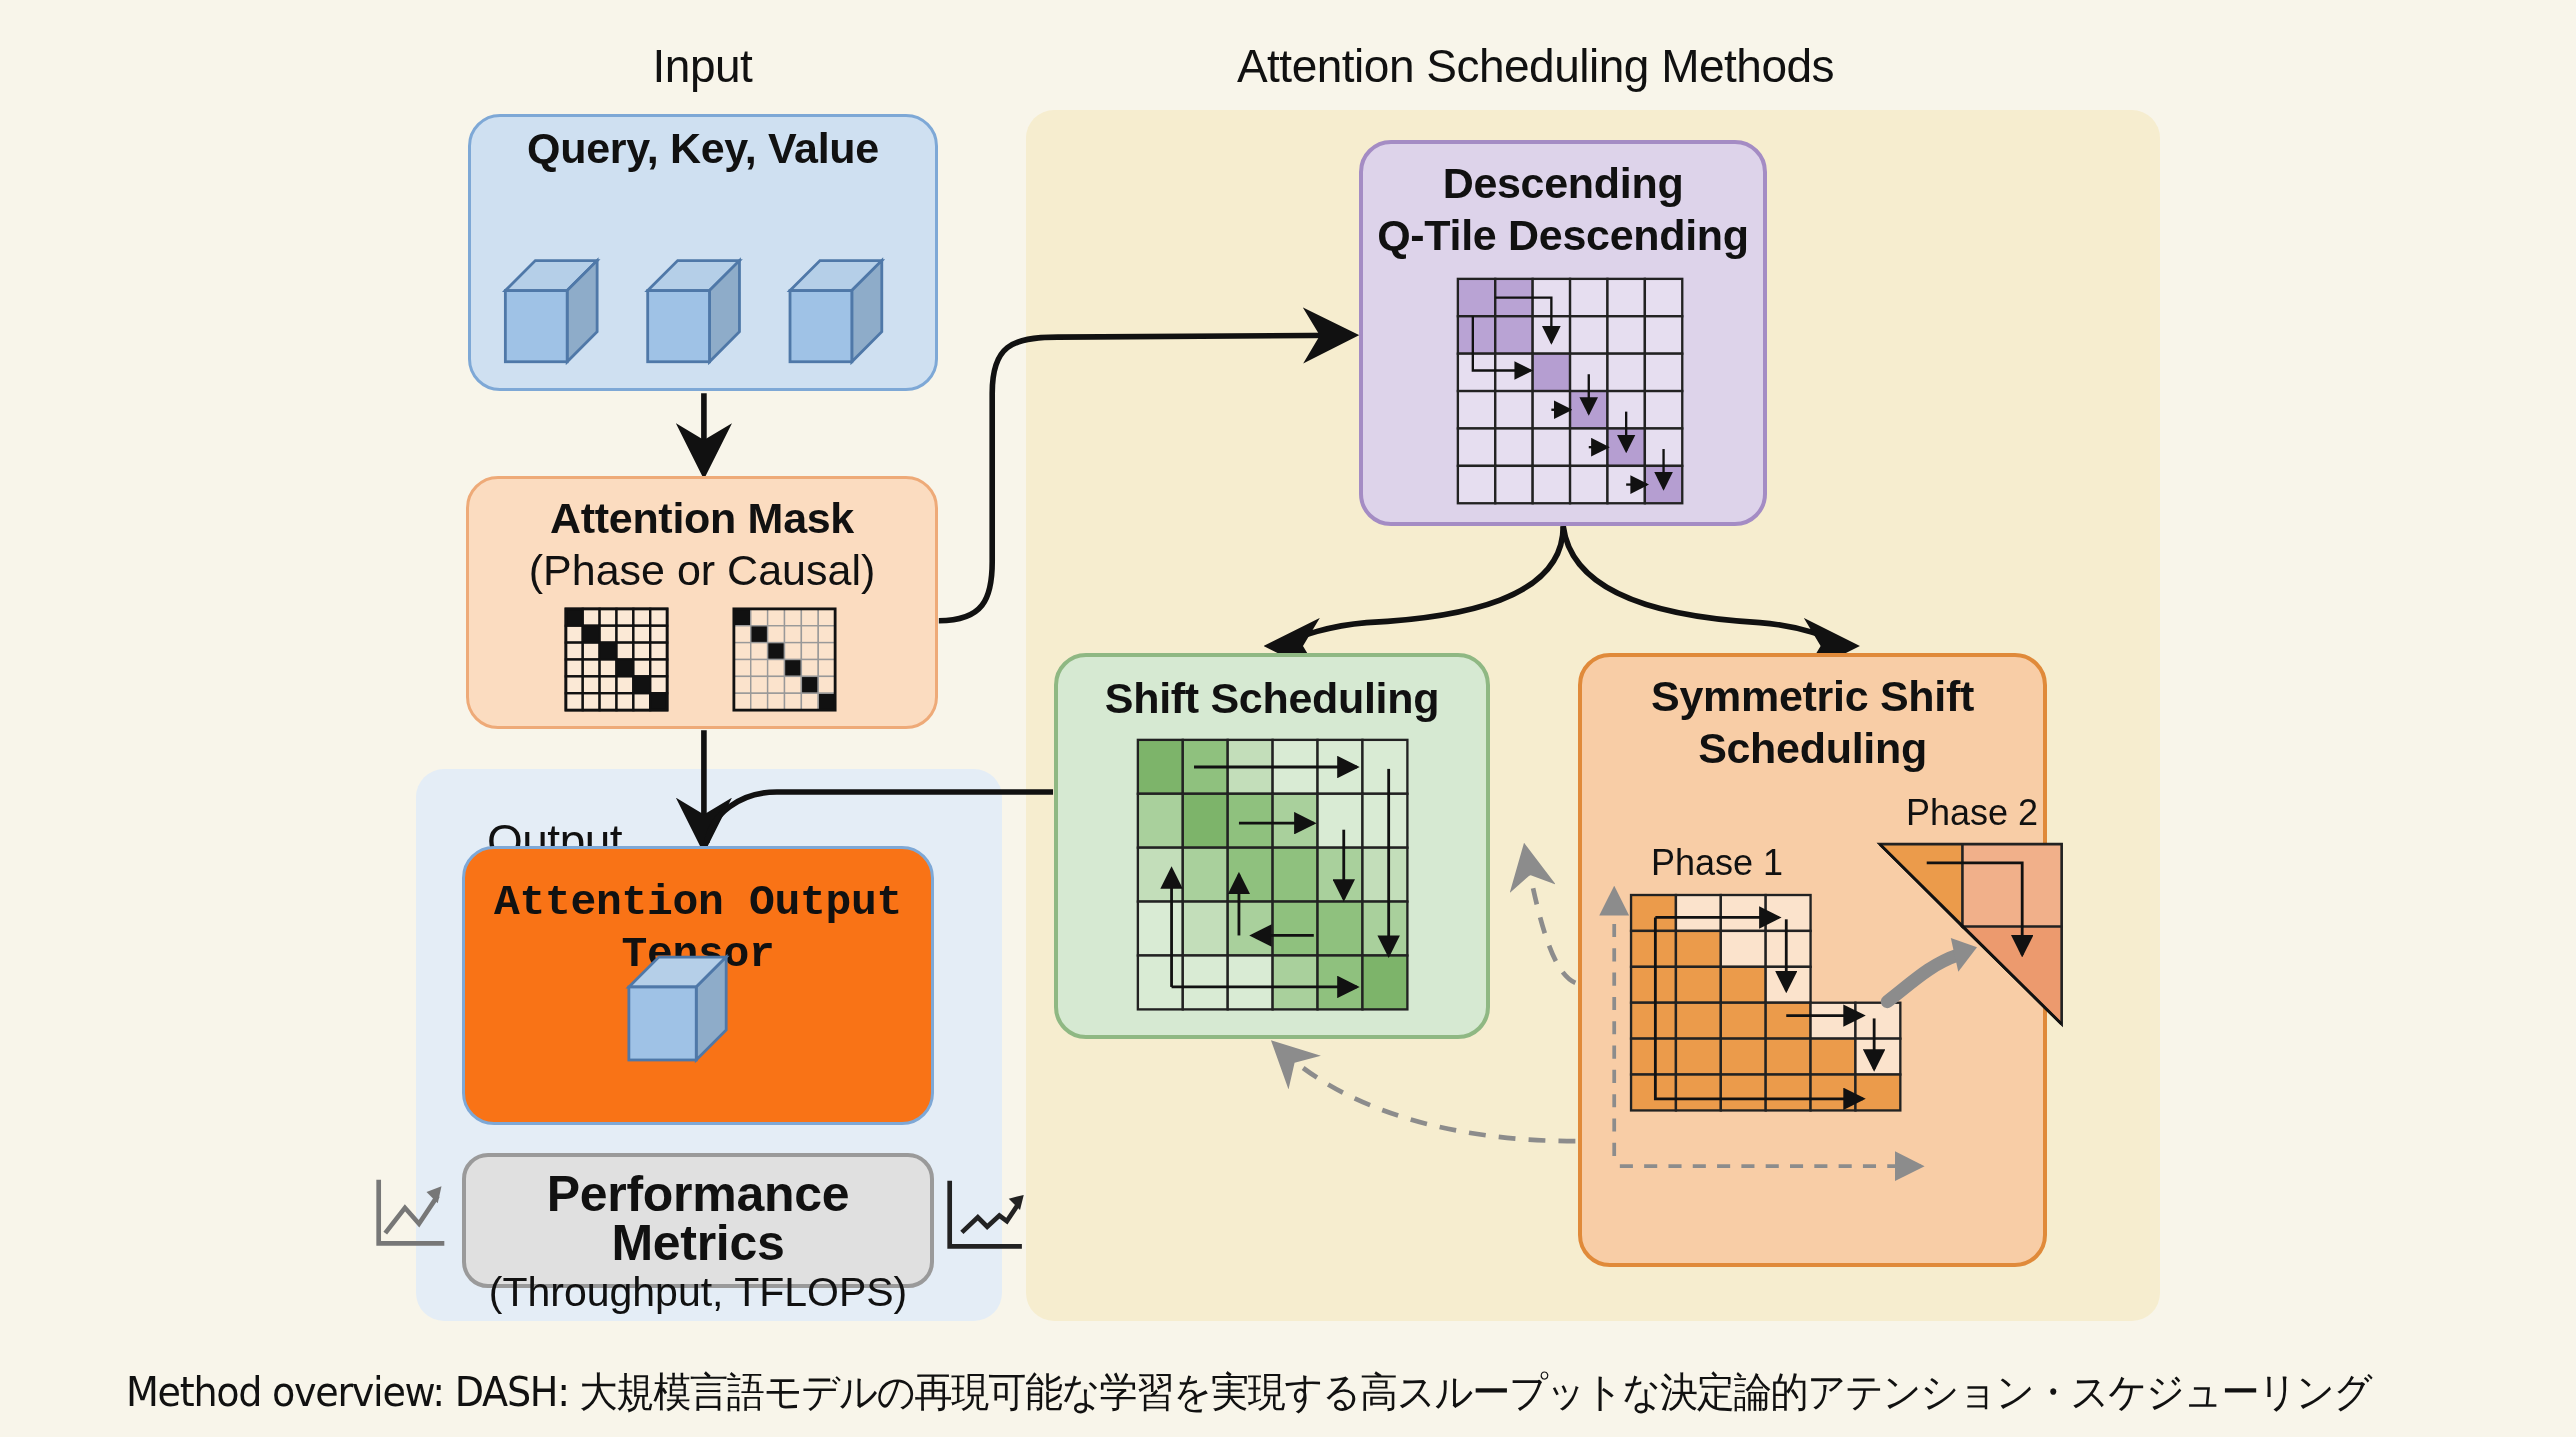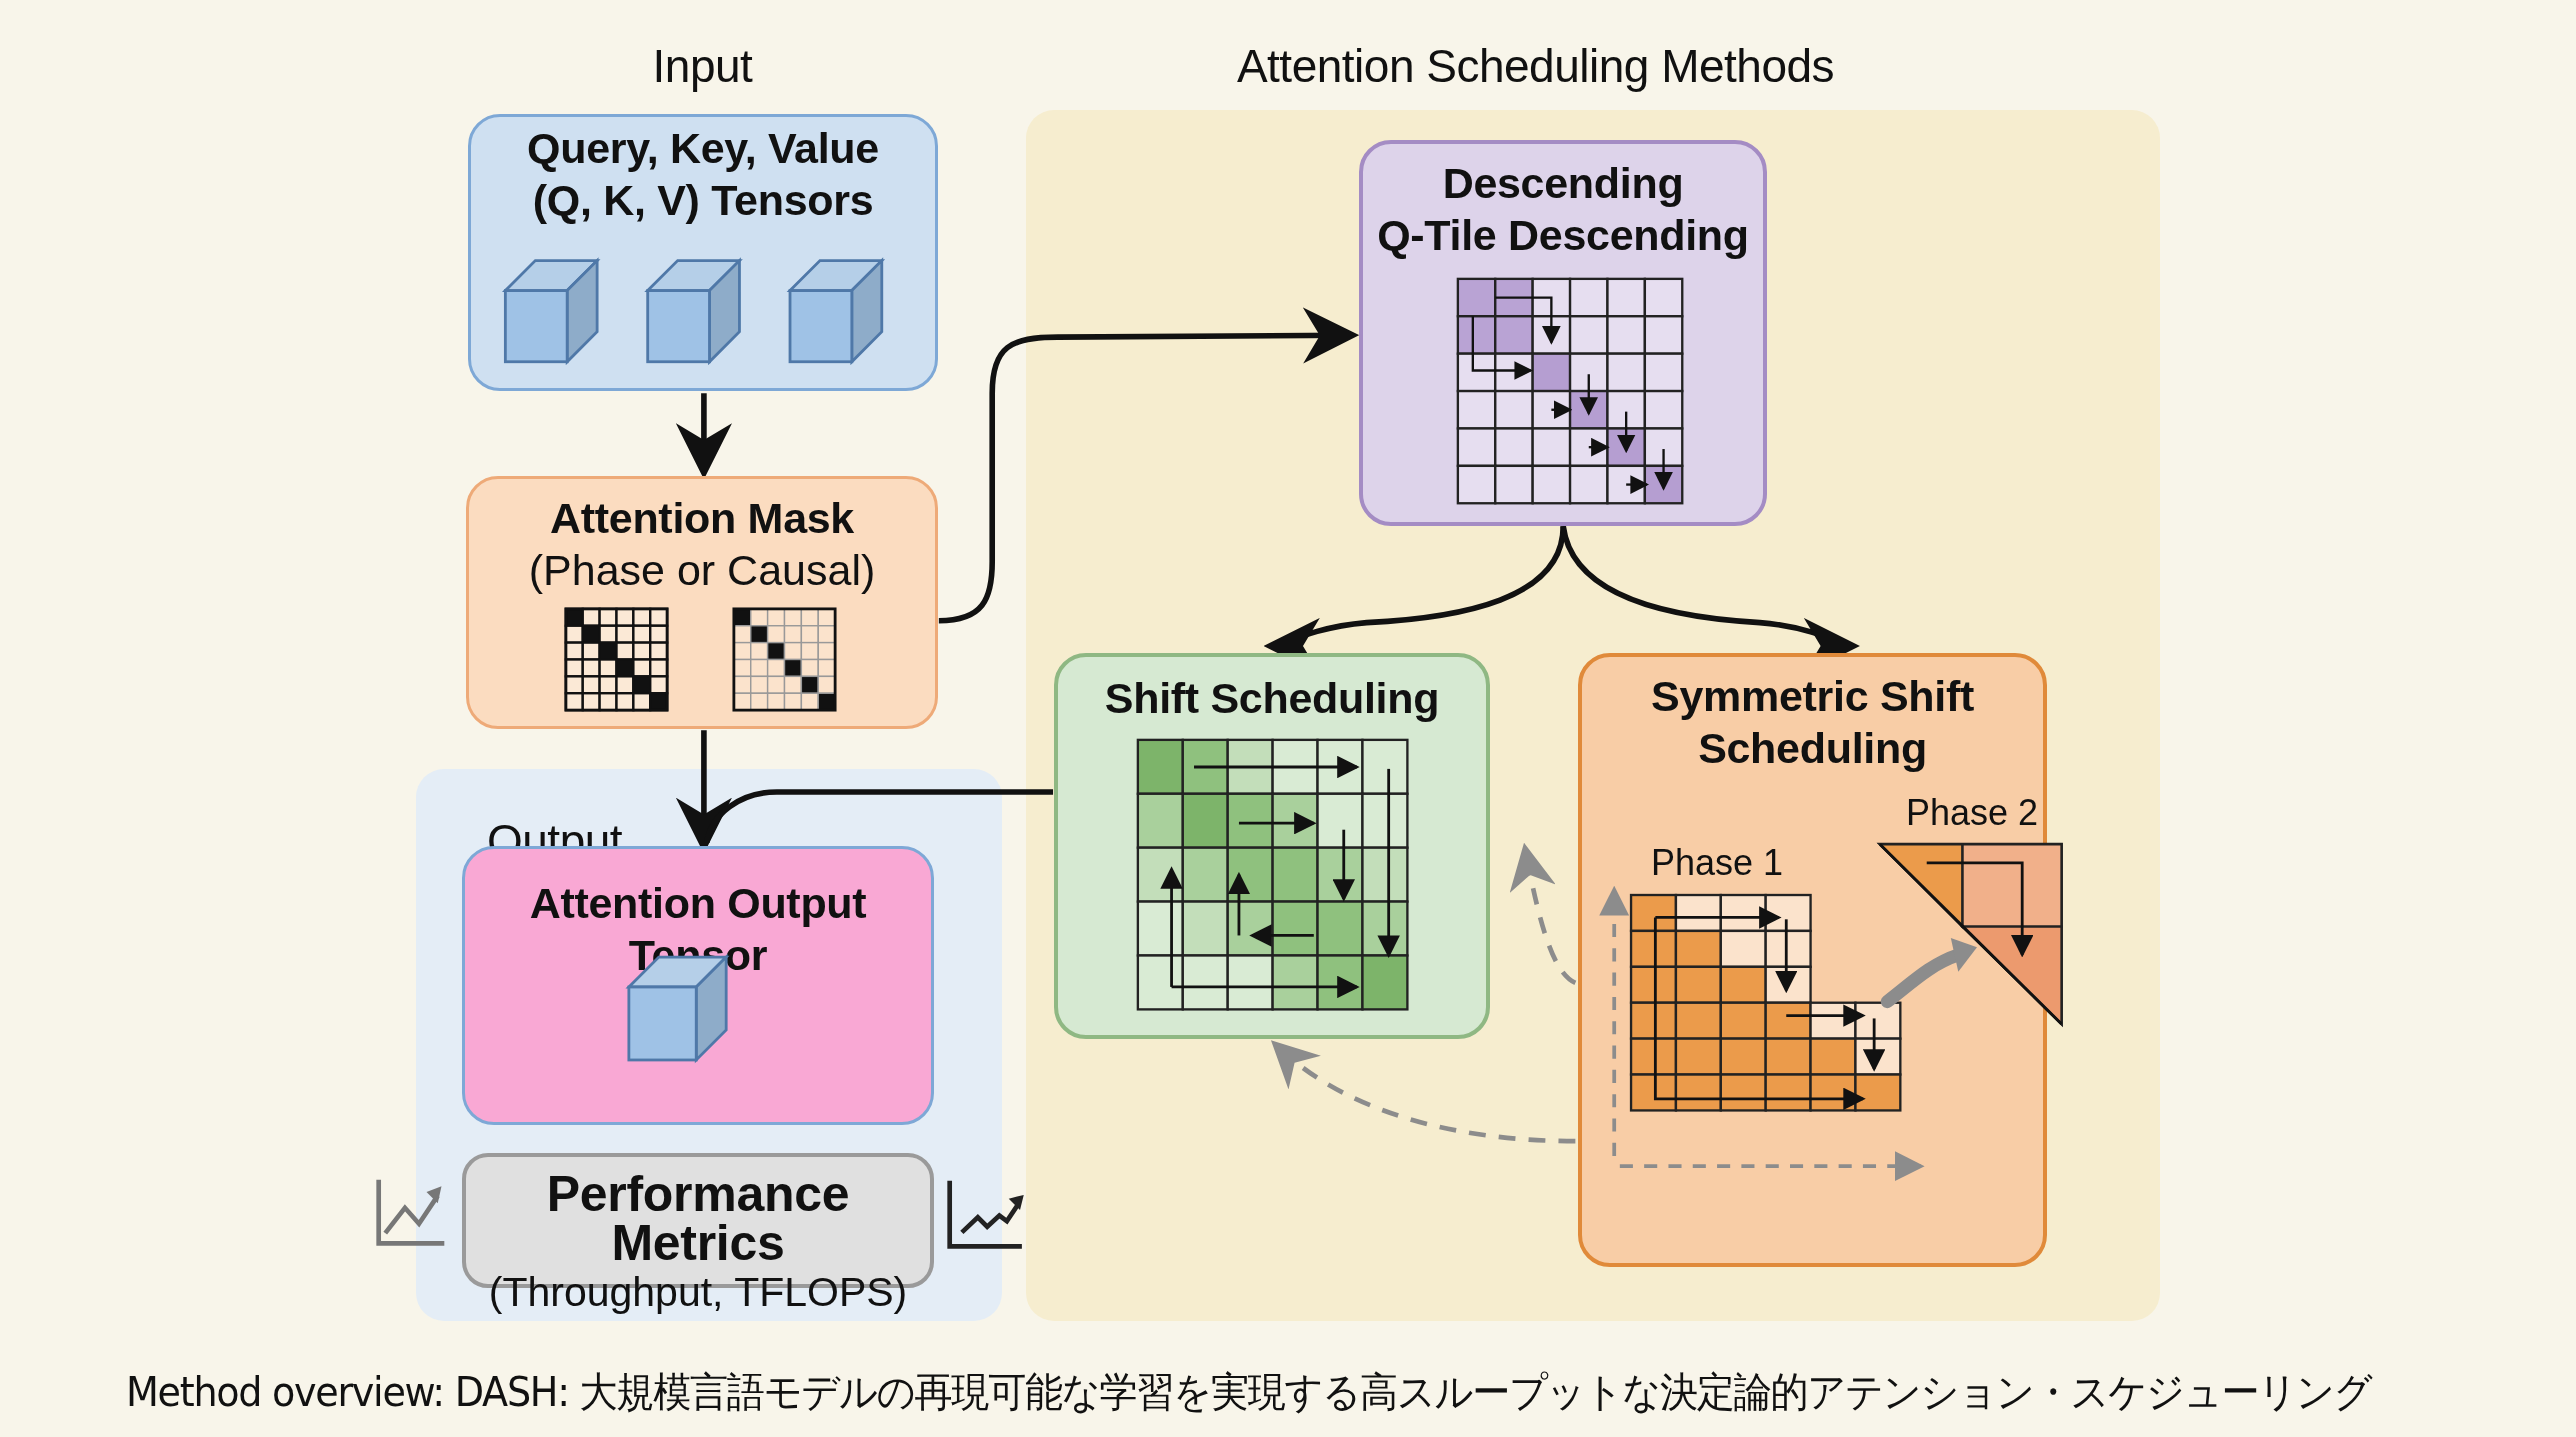--- a/index.html
+++ b/index.html
@@ -54,21 +54,20 @@
   <path d="M1125,846 L830,846 C790,846 760,870 755,900" stroke="#111" stroke-width="6" fill="none"></path>
   <path d="M1670,562 C1670,640 1560,660 1460,665 C1400,670 1370,690 1362,690" stroke="#111" stroke-width="6" fill="none" marker-end="url(#ah)"></path>
   <path d="M1670,562 C1680,640 1790,660 1880,665 C1940,670 1970,690 1975,690" stroke="#111" stroke-width="6" fill="none" marker-end="url(#ah)"></path>
   <path d="M1683,1050 C1660,1040 1645,990 1630,910" stroke="#8c8c8c" stroke-width="5" stroke-dasharray="18,14" fill="none" marker-end="url(#ahg)"></path>
   <path d="M1683,1219 C1560,1219 1440,1190 1365,1118" stroke="#8c8c8c" stroke-width="5" stroke-dasharray="18,14" fill="none" marker-end="url(#ahg)"></path>
 </svg>
 
 <div class="box" style="left:468px; top:114px; width:470px; height:277px; background:#cfe0f1; border:3.7px solid #7ea8d6;">
   <div style="margin-top:5px;">
     <div class="box-title">Query, Key, Value</div>
-    <div class="box-title">(Q, K, V) Tensors</div>
   </div>
 </div>
 <svg style="left:496px; top:253px;" width="412" height="122" viewBox="0 0 440 130">
   <g transform="translate(10,8)">
     <polygon points="0,32 32,0 98,0 66,32" fill="#b5cfe8" stroke="#4f78a8" stroke-width="3"></polygon>
     <polygon points="66,32 98,0 98,76 66,108" fill="#8eacc9" stroke="#4f78a8" stroke-width="3"></polygon>
     <rect x="0" y="32" width="66" height="76" fill="#9fc2e6" stroke="#4f78a8" stroke-width="3"></rect>
   </g>
   <g transform="translate(162,8)">
     <polygon points="0,32 32,0 98,0 66,32" fill="#b5cfe8" stroke="#4f78a8" stroke-width="3"></polygon>
@@ -160,21 +159,21 @@
     <rect x="92" y="74" width="18" height="18" fill="#fbe3cc" stroke="#999" stroke-width="1.5"></rect>
     <rect x="2" y="92" width="18" height="18" fill="#fbe3cc" stroke="#999" stroke-width="1.5"></rect>
     <rect x="20" y="92" width="18" height="18" fill="#fbe3cc" stroke="#999" stroke-width="1.5"></rect>
     <rect x="38" y="92" width="18" height="18" fill="#fbe3cc" stroke="#999" stroke-width="1.5"></rect>
     <rect x="56" y="92" width="18" height="18" fill="#fbe3cc" stroke="#999" stroke-width="1.5"></rect>
     <rect x="74" y="92" width="18" height="18" fill="#fbe3cc" stroke="#999" stroke-width="1.5"></rect>
     <rect x="92" y="92" width="18" height="18" fill="#111" stroke="#999" stroke-width="1.5"></rect>
     <rect x="2" y="2" width="108" height="108" fill="none" stroke="#111" stroke-width="3"></rect>
   </svg>
 
-<div class="box" style="left:462px; top:846px; width:472px; height:279px; background:#f9a8d4; border:3.7px solid #7ea8d6;">
+<div class="box" style="left:462px; top:846px; width:472px; height:279px; background:#f97316; border:3.7px solid #7ea8d6;font-family:Liberation Mono, monospace;">
   <div style="margin-top:28px;">
     <div class="box-title">Attention Output</div>
     <div class="box-title">Tensor</div>
   </div>
 </div>
 <svg style="left:627px; top:955px;" width="131" height="122" viewBox="0 0 140 130">
   <g transform="translate(2,2)">
     <polygon points="0,32 32,0 104,0 72,32" fill="#b5cfe8" stroke="#4f78a8" stroke-width="3"></polygon>
     <polygon points="72,32 104,0 104,78 72,110" fill="#8eacc9" stroke="#4f78a8" stroke-width="3"></polygon>
     <rect x="0" y="32" width="72" height="78" fill="#9fc2e6" stroke="#4f78a8" stroke-width="3"></rect>

